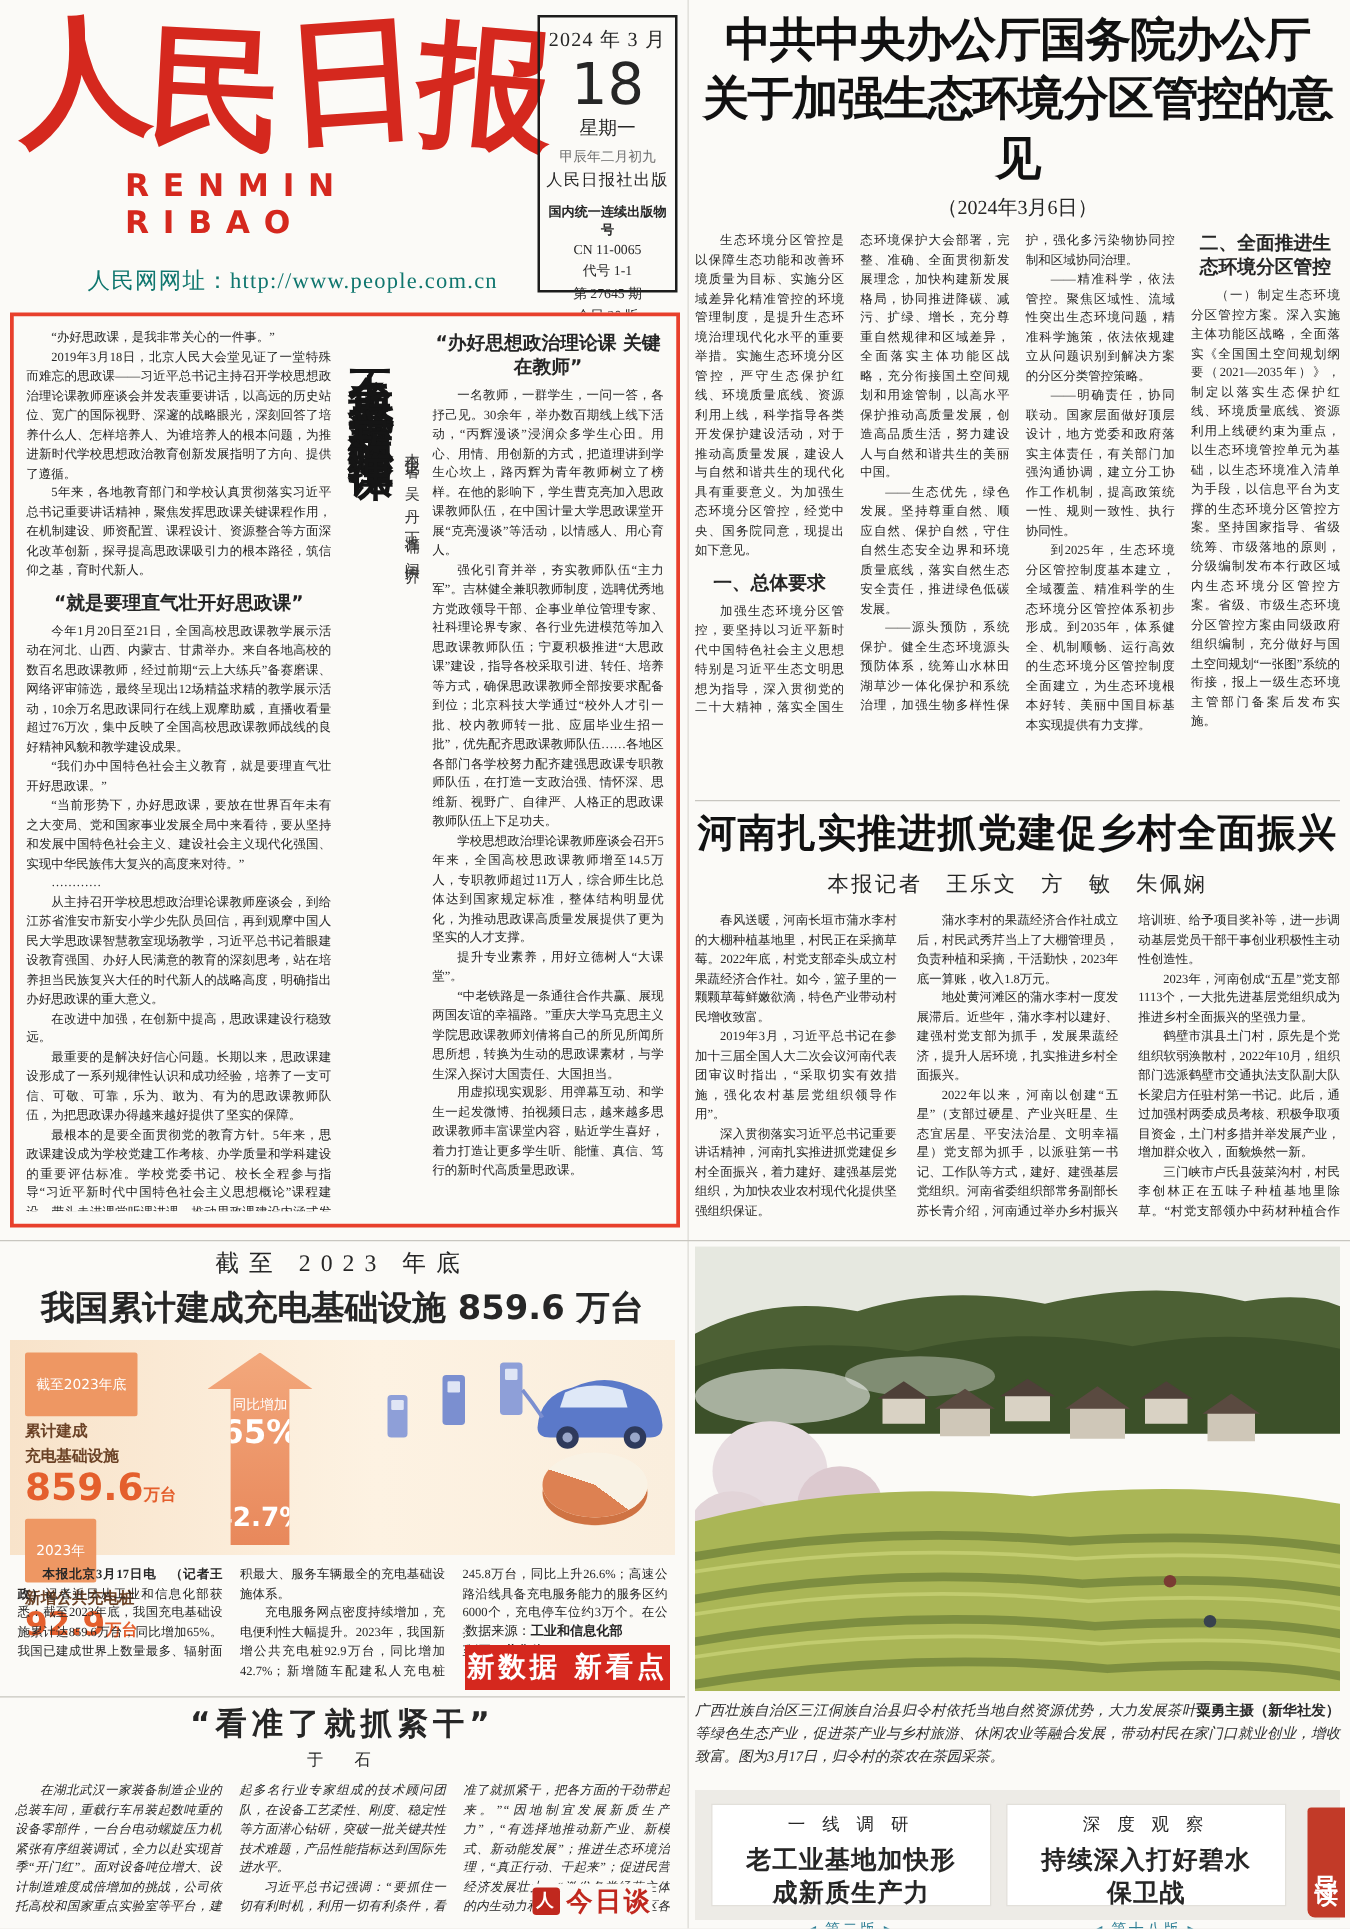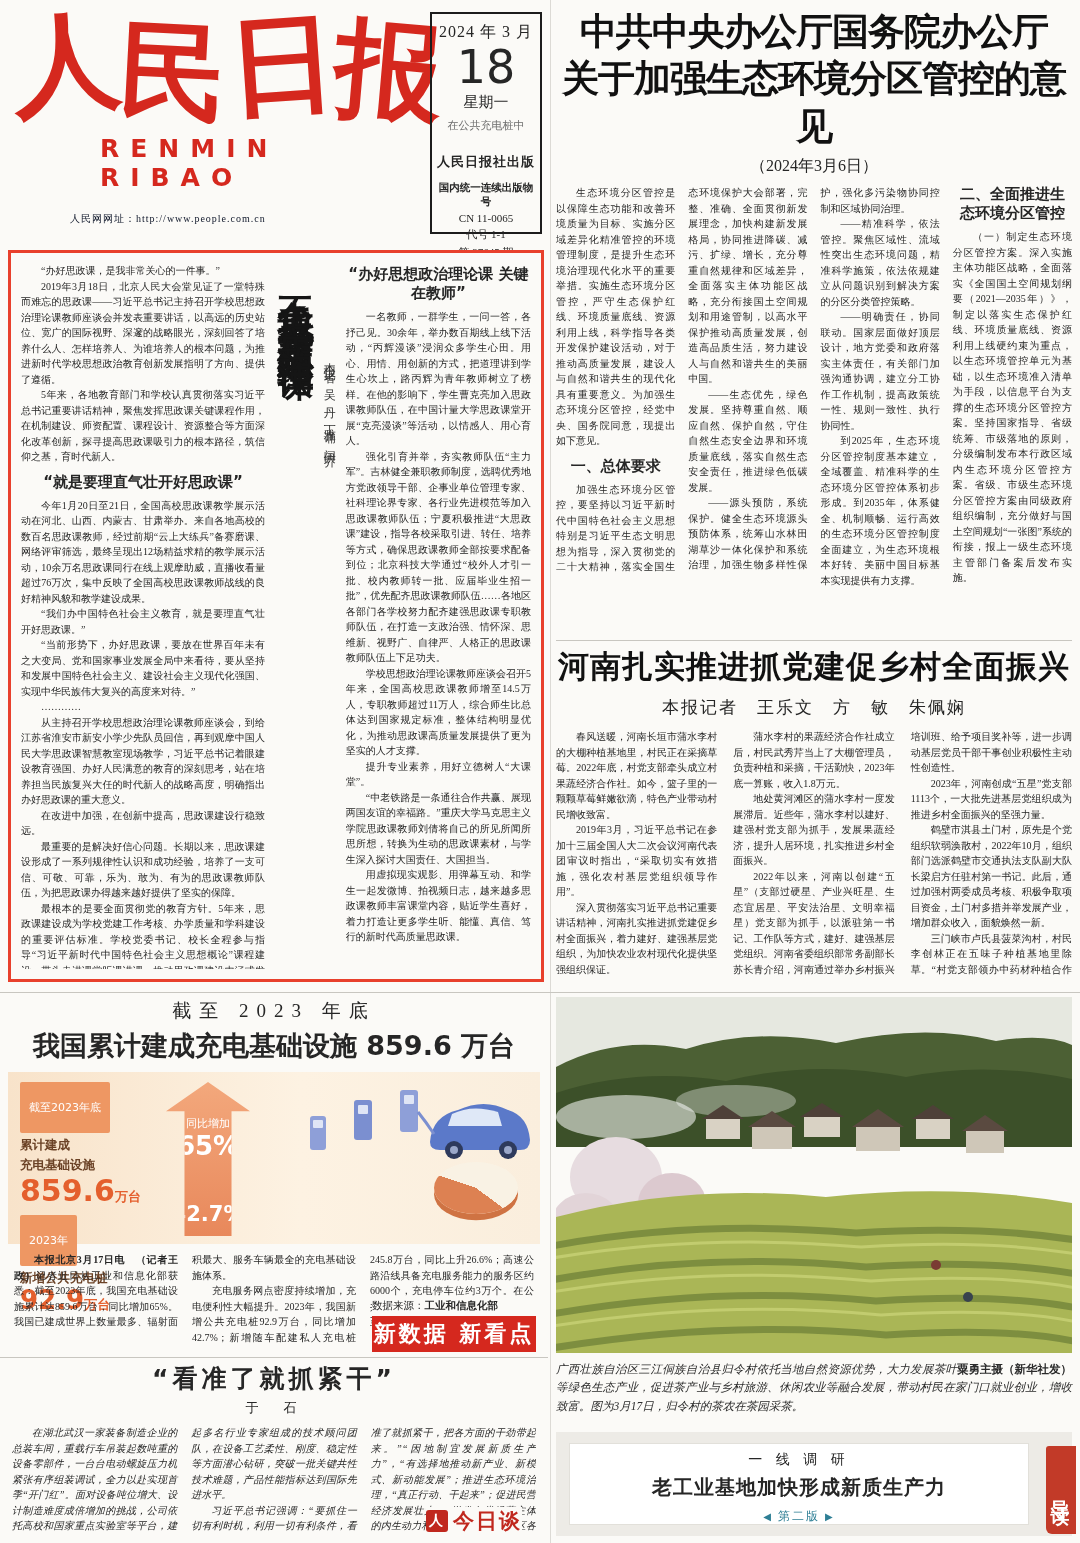--- a/index.html
+++ b/index.html
@@ -12,30 +12,30 @@
 
   
   .masthead{left:12px;top:8px;width:412px;height:228px;}
   .mh-title{white-space:nowrap;color:#d5281e;font-weight:900;font-size:108px;line-height:1;
             font-family:"DejaVu Serif","Liberation Serif",serif;}
   .mh-title span{display:inline-block;transform:rotate(-5deg);}
   .mh-title span:nth-child(2){transform:rotate(3deg) translateY(10px);}
   .mh-title span:nth-child(3){transform:rotate(-4deg) translateY(2px);}
   .mh-title span:nth-child(4){transform:rotate(5deg) translateY(8px);}
   .mh-latin{color:#d5281e;font-weight:700;font-size:25px;letter-spacing:11px;margin:18px 0 0 88px;}
-  .mh-url{color:#0f172a;font-size:10px;margin:20px 0 0 58px;letter-spacing:1px;}
+  .mh-url{color:#0f766e;font-size:18px;margin:20px 0 0 58px;letter-spacing:1px;}
 
   
   .datebox{left:430px;top:12px;width:112px;height:222px;border:2px solid #1c1c1c;
            text-align:center;padding:8px 4px;box-sizing:border-box;}
   .db-月{font-size:16px;letter-spacing:1px;}
   .db-day{font-size:46px;line-height:1.05;font-family:"DejaVu Sans",sans-serif;}
   .db-week{font-size:15px;margin-top:2px;}
   .db-lunar{font-size:11px;color:#6d6d6d;margin-top:6px;}
-  .db-pub{font-size:13px;margin-top:20px;letter-spacing:1px;font-weight:bold;}
+  .db-pub{font-size:13px;margin-top:2px;letter-spacing:1px;}
   .db-serial-l{font-size:10.5px;font-weight:700;margin-top:10px;}
   .db-sm{font-size:11px;margin-top:3px;}
 
   
   .sec-opinion{left:556px;top:8px;width:516px;height:630px;}
   .op-h{font-size:37px;font-weight:900;letter-spacing:-1px;line-height:1.28;text-align:center;color:#111;}
   .op-date{text-align:center;font-size:16px;margin-top:6px;}
   .colbody{text-align:justify;overflow:hidden;}
   .colbody .para{margin:0;text-indent:2em;font-size:10px;line-height:1.55;}
   .colhead{font-size:15px;font-weight:900;text-align:center;margin:8px 0 6px;
@@ -129,21 +129,21 @@
       <span>人</span><span>民</span><span>日</span><span>报</span>
     </div>
     <div class="mh-latin hei">RENMIN RIBAO</div>
     <div class="mh-url">人民网网址：http://www.people.com.cn</div>
   </div>
 
   <div class="abs datebox">
     <div class="db-月">2024 年 3 月</div>
     <div class="db-day">18</div>
     <div class="db-week">星期一</div>
-    <div class="db-lunar">在公共充电桩中</div>
+    <div class="db-lunar">甲辰年二月初九</div>
     <div class="db-pub">人民日报社出版</div>
     <div class="db-serial-l">国内统一连续出版物号</div>
     <div class="db-sm">CN 11-0065</div>
     <div class="db-sm">代号 1-1</div>
     <div class="db-sm">第 27645 期</div>
     <div class="db-sm">今日 20 版</div>
   </div>
 
   <div class="abs sec-opinion">
     <div class="op-h hei">中共中央办公厅国务院办公厅</div>
@@ -323,15 +323,24 @@
   <div class="abs teasers">
     <div class="tz">
       <div class="tz-tag">一 线 调 研</div>
       <div class="tz-title hei">老工业基地加快形成新质生产力</div>
       <div class="tz-page">
         <span class="ar">◀</span>
         <span>第二版</span>
         <span class="ar">▶</span>
       </div>
     </div>
+    <div class="tz">
+      <div class="tz-tag">深 度 观 察</div>
+      <div class="tz-title hei">持续深入打好碧水保卫战</div>
+      <div class="tz-page">
+        <span class="ar">◀</span>
+        <span>第十八版</span>
+        <span class="ar">▶</span>
+      </div>
+    </div>
   </div>
   <div class="abs daodu">导读</div>
 </div>
 
 </body></html>

